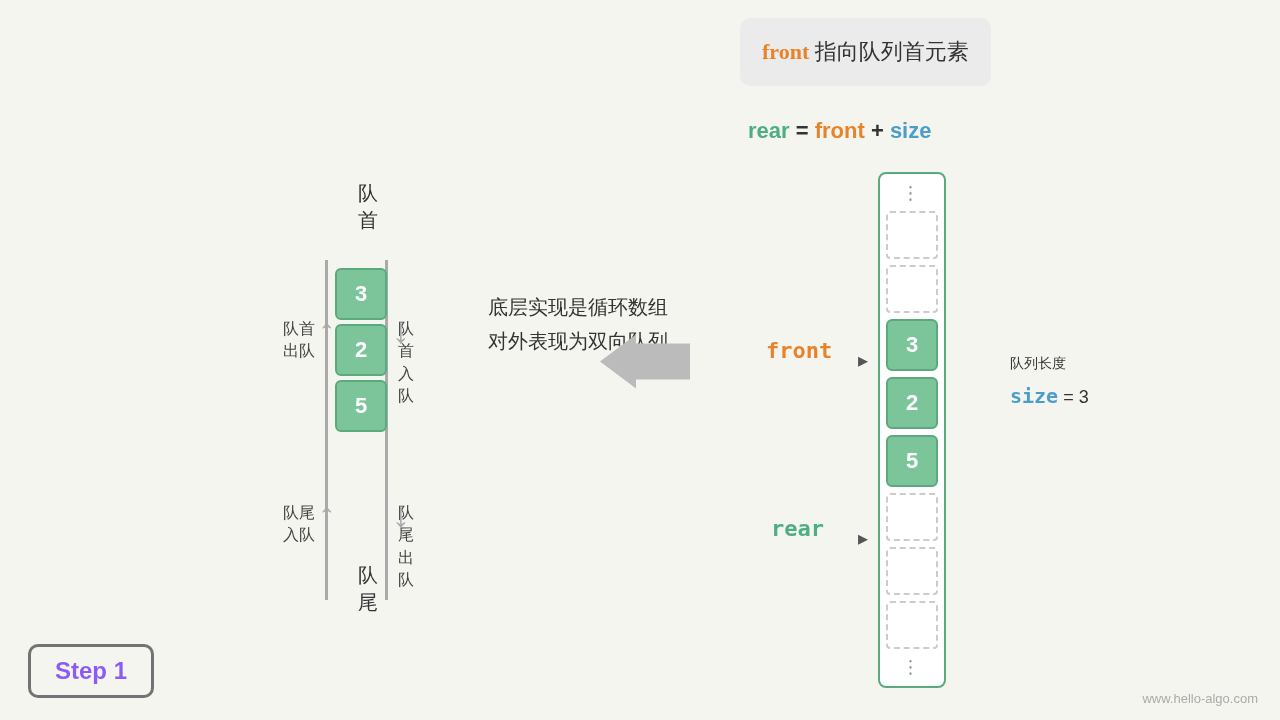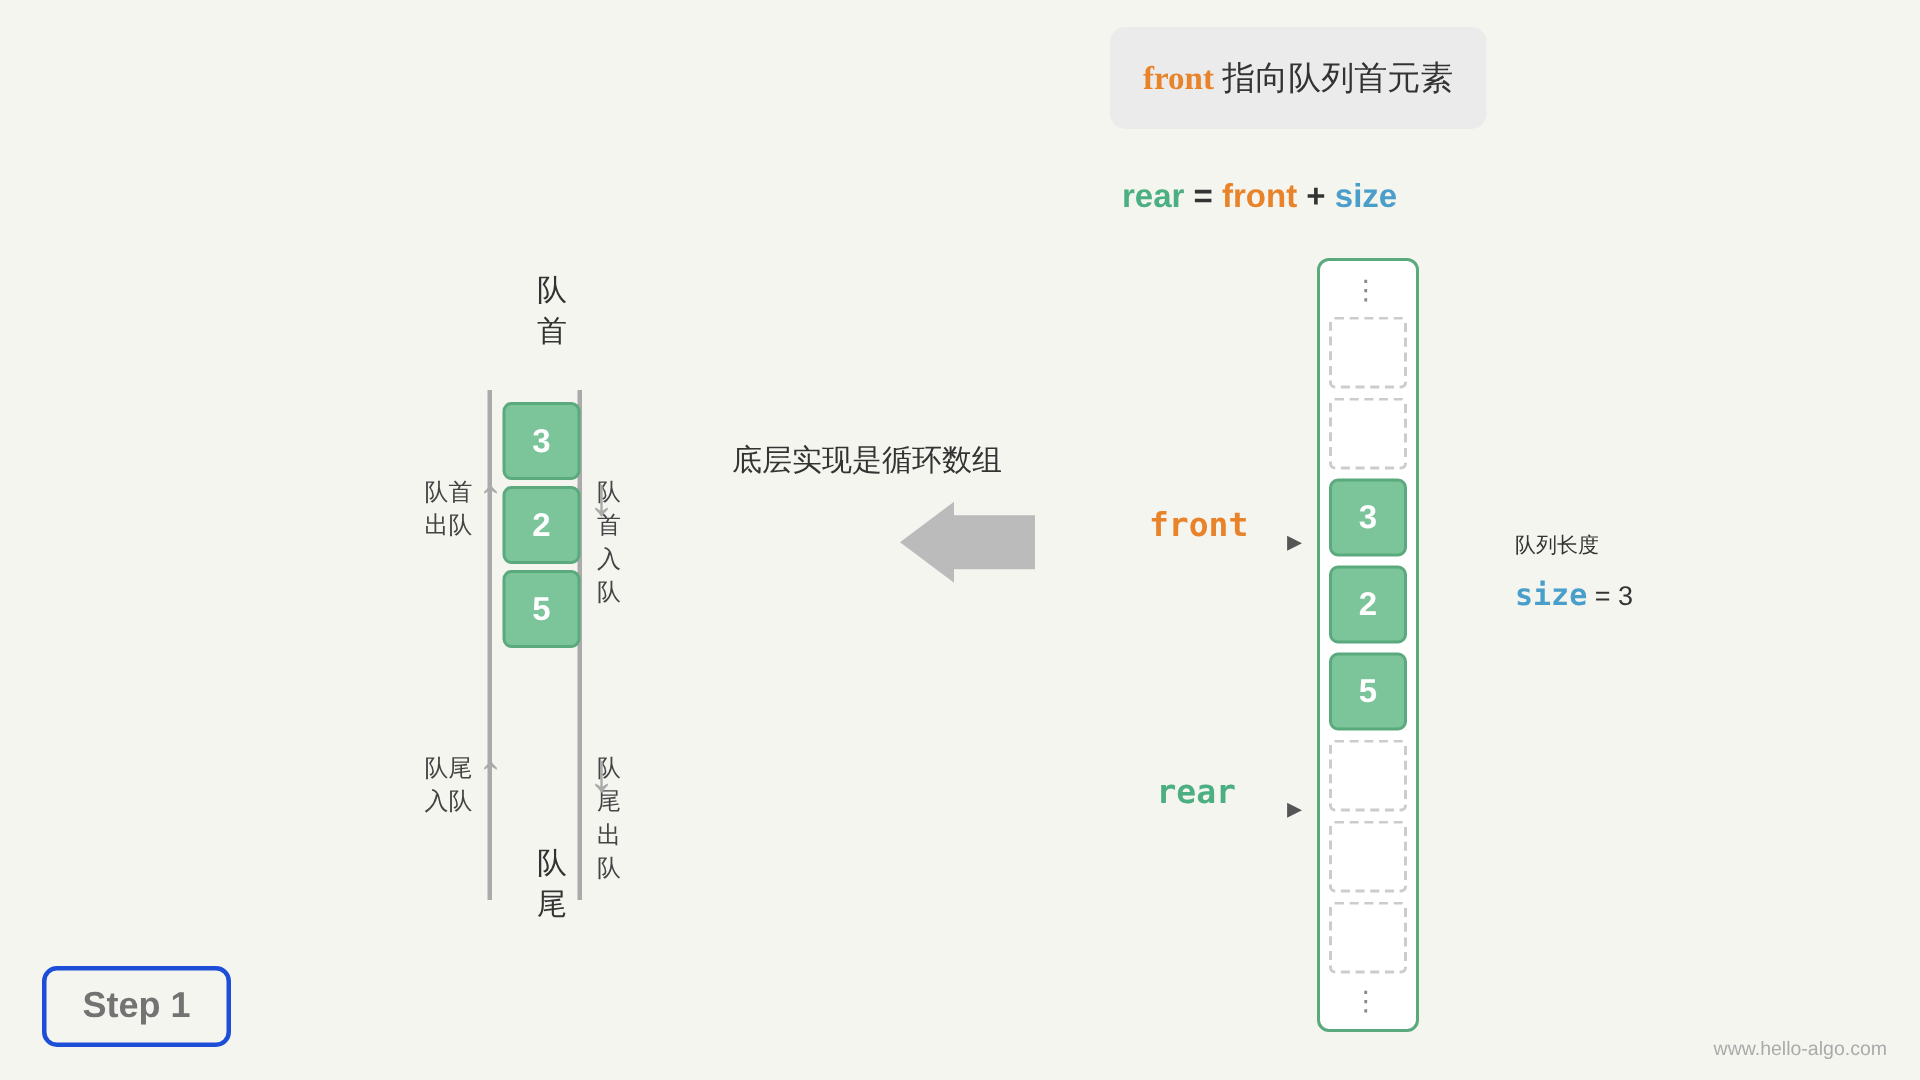--- a/index.html
+++ b/index.html
@@ -126,26 +126,26 @@
       color: #333;
       line-height: 1.9;
     }
     .queue-length .kw-size { color: #4a9eca; font-family: monospace; font-weight: bold; font-size: 20px; }
 
     
     .step-badge {
       position: absolute;
       bottom: 22px;
       left: 28px;
-      border: 3px solid #1d4ed8;
+      border: 3px solid #737373;
       border-radius: 10px;
       padding: 10px 24px;
       font-size: 24px;
       font-weight: bold;
-      color: #737373;
+      color: #8b5cf6;
       background: #f5f5f0;
     }
 
     
     .watermark {
       position: absolute;
       bottom: 14px;
       right: 22px;
       font-size: 13px;
       color: #aaa;
@@ -196,20 +196,21 @@
 
   <div style="position:absolute; top:292px; left:158px; font-size:16px; color:#444; line-height:1.4;">队尾<br>出队</div>
 
   <div style="position:absolute; top:284px; left:152px; font-size:36px; color:#aaa;">↓</div>
 
   <div style="position:absolute; top:352px; left:118px; font-size:20px; color:#333;">队尾</div>
 </div>
 
 <div class="center-text">
   <div>底层实现是循环数组</div>
+  <div>对外表现为双向队列</div>
 </div>
 
 <svg class="big-arrow" viewBox="0 0 100 60" xmlns="http://www.w3.org/2000/svg">
   <polygon points="100,10 100,50 40,50 40,60 0,30 40,0 40,10" fill="#bbb"></polygon>
 </svg>
 
 <div style="position:absolute; top:172px; left:878px; width:68px; border:2.5px solid #5aaa7e; border-radius:8px; background:#fff; padding:4px; display:flex; flex-direction:column; align-items:center;">
   <div style="font-size:18px; color:#888; padding:4px 0; letter-spacing:3px;">⋮</div>
 
   <div style="width:52px;height:48px;border:2px dashed #ccc;border-radius:4px;margin:3px 0;"></div>

